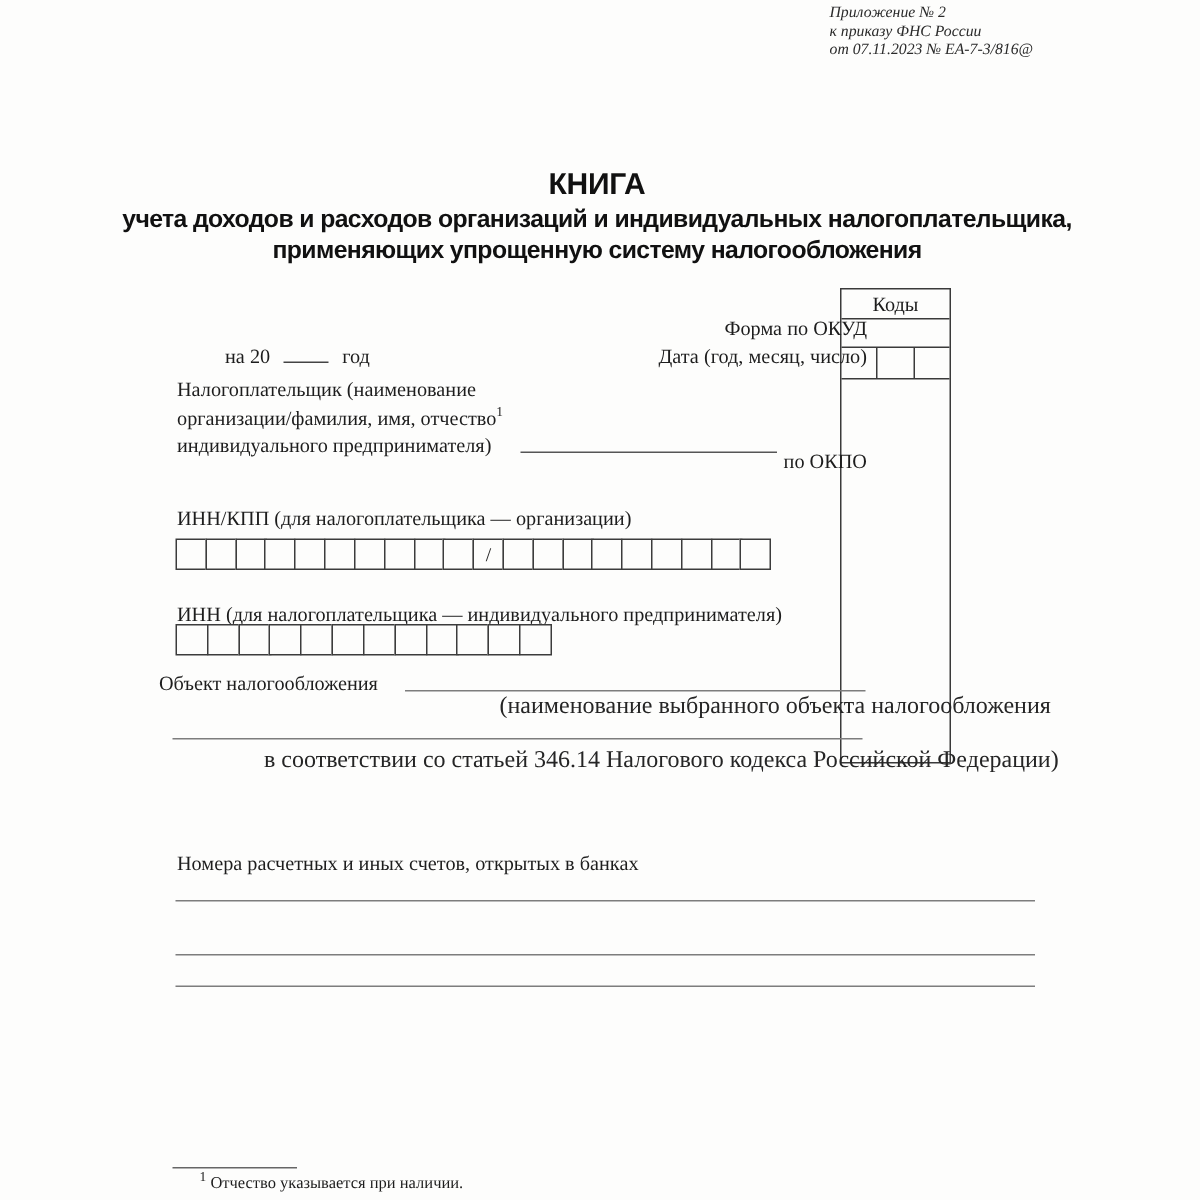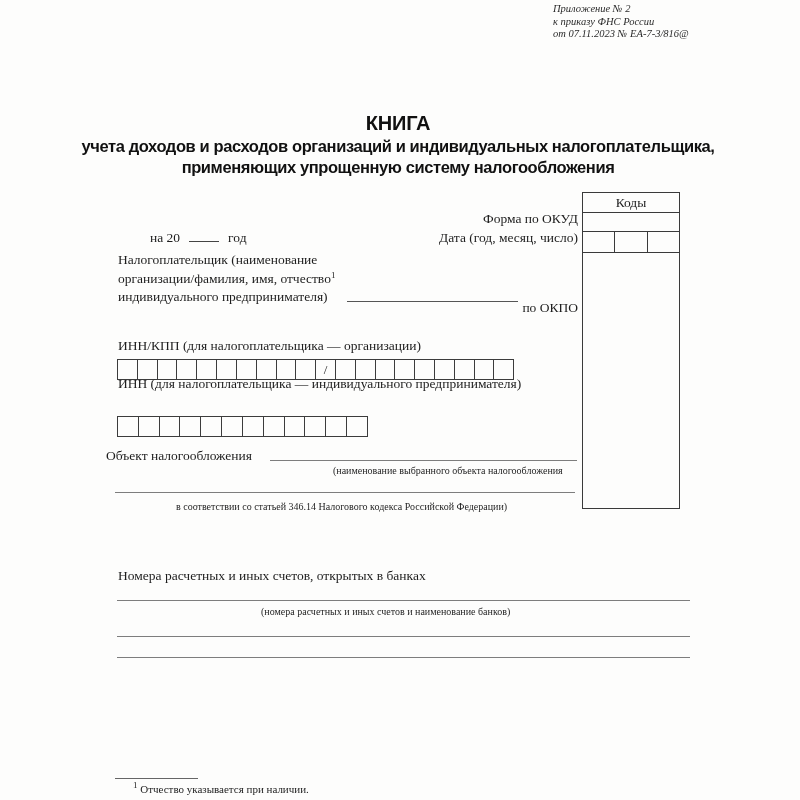--- a/index.html
+++ b/index.html
@@ -20,21 +20,21 @@
   .title{
     position:absolute;left:0;top:111px;width:796px;
     text-align:center;
     font-family:"Liberation Sans","DejaVu Sans",sans-serif;
     font-weight:bold;color:#111;
   }
   .title-main{font-size:20px;line-height:25px;letter-spacing:-0.2px;}
   .title-sub{font-size:16.5px;line-height:20.5px;letter-spacing:-0.4px;}
   
   .codes-box{
-    position:absolute;left:582px;top:192px;width:98px;height:317px;
+    position:absolute;left:560px;top:192px;width:74px;height:317px;
     border:1.4px solid #3a3a3a;box-sizing:border-box;background:#fdfdfc;
   }
   .codes-head{
     height:19px;border-bottom:1px solid #3a3a3a;
     text-align:center;font-size:13.5px;line-height:19px;
   }
   .codes-okud-cell{height:18px;border-bottom:1px solid #3a3a3a;}
   .codes-date-row{display:flex;height:20px;border-bottom:1px solid #3a3a3a;}
   .codes-date-row span{flex:1;border-right:1px solid #3a3a3a;}
   .codes-date-row span:last-child{border-right:none;}
@@ -59,21 +59,21 @@
   
   .grid{position:absolute;display:flex;}
   .grid .cell{
     width:19px;height:19px;border:1.2px solid #3c3c3c;margin-left:-1.2px;
     box-sizing:content-box;background:#fdfdfc;
     text-align:center;font-size:13px;line-height:19px;
   }
   .grid .cell:first-child{margin-left:0;}
   .grid2 .cell{width:20px;}
   
-  .hint{position:absolute;font-size:10px;line-height:13px;
+  .hint{position:absolute;font-size:16px;line-height:13px;
     white-space:nowrap;color:#252525;}
   
   .foot-rule{position:absolute;left:115px;top:778px;width:83px;
     border-top:1.2px solid #666;}
   .footnote{position:absolute;left:133px;top:782px;
     font-size:11px;line-height:14px;}
 </style>
 </head>
 <body>
 
@@ -134,21 +134,21 @@
       <span class="cell"></span>
       <span class="cell"></span>
       <span class="cell"></span>
       <span class="cell"></span>
       <span class="cell"></span>
       <span class="cell"></span>
       <span class="cell"></span>
       <span class="cell"></span>
     </div>
 
-  <div class="llabel" style="left:118px;top:375px;">ИНН (для налогоплательщика — индивидуального предпринимателя)</div>
+  <div class="llabel" style="left:118px;top:401px;">ИНН (для налогоплательщика — индивидуального предпринимателя)</div>
   <div class="grid grid2" style="left:117px;top:416px;" id="grid-inn">
       <span class="cell"></span>
       <span class="cell"></span>
       <span class="cell"></span>
       <span class="cell"></span>
       <span class="cell"></span>
       <span class="cell"></span>
       <span class="cell"></span>
       <span class="cell"></span>
       <span class="cell"></span>
@@ -158,20 +158,19 @@
     </div>
 
   <div class="llabel" style="left:106px;top:447px;">Объект налогообложения</div>
   <div class="fill-line" style="left:270px;top:447px;width:307px;height:13px;"></div>
   <div class="hint" style="left:333px;top:464px;">(наименование выбранного объекта налогообложения</div>
   <div class="fill-line" style="left:115px;top:479px;width:460px;height:13px;"></div>
   <div class="hint" style="left:176px;top:500px;">в соответствии со статьей 346.14 Налогового кодекса Российской Федерации)</div>
 
   <div class="llabel" style="left:118px;top:567px;">Номера расчетных и иных счетов, открытых в банках</div>
   <div class="fill-line" style="left:117px;top:587px;width:573px;height:13px;"></div>
-  <div class="hint" style="left:261px;top:605px;">(номера расчетных и иных счетов и наименование банков)</div>
   <div class="fill-line" style="left:117px;top:623px;width:573px;height:13px;"></div>
   <div class="fill-line" style="left:117px;top:644px;width:573px;height:13px;"></div>
 
   <div class="foot-rule"></div>
   <div class="footnote"><sup>1</sup> <span>Отчество указывается при наличии.</span></div>
 
 </div>
 
 </body></html>

